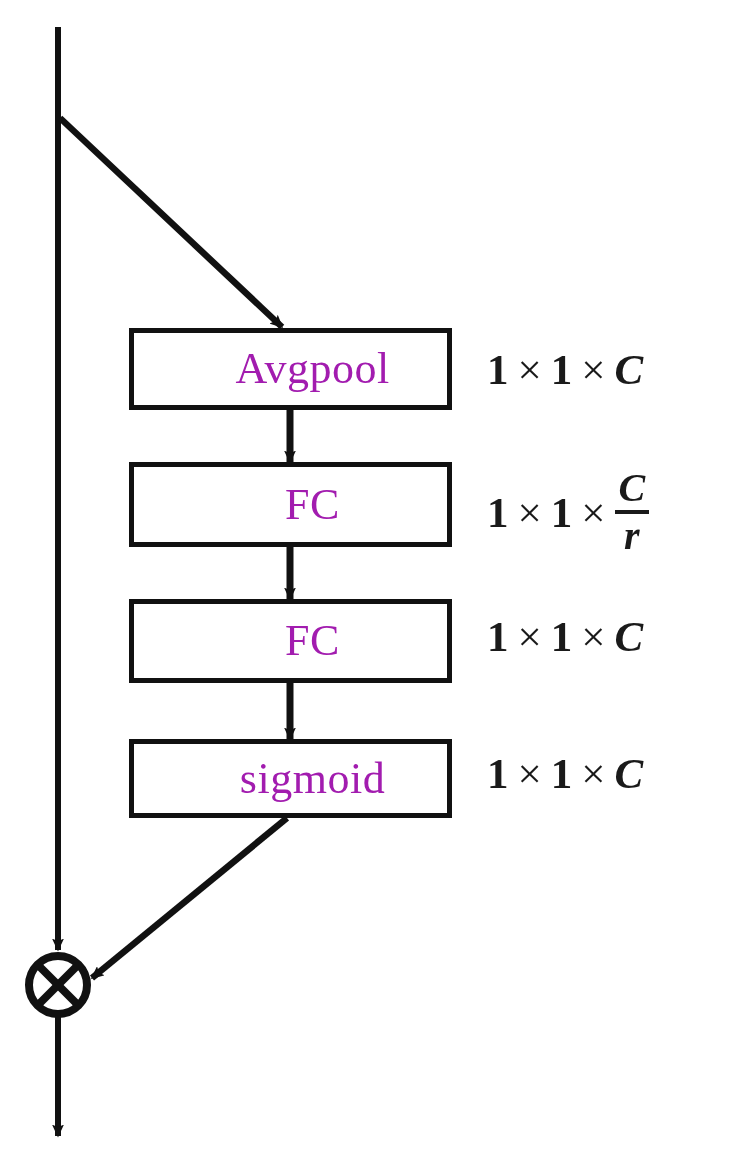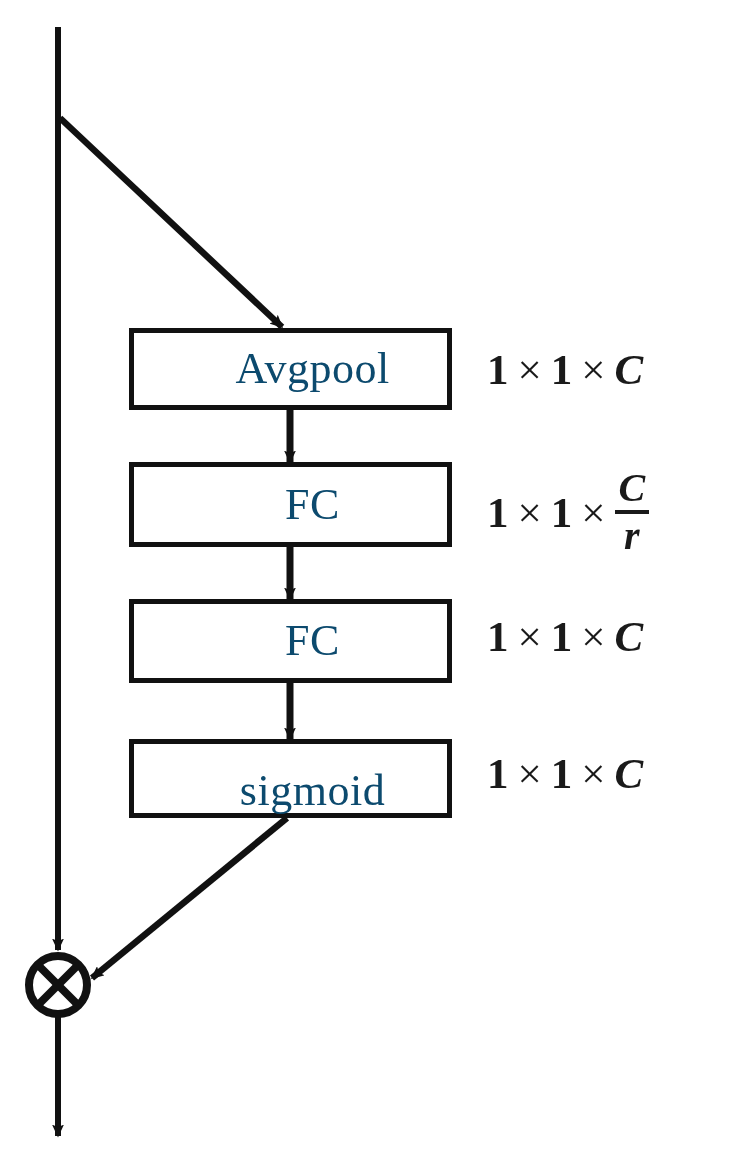--- a/index.html
+++ b/index.html
@@ -30,21 +30,21 @@
     box-sizing: border-box;
     background: #ffffff;
     border: 5px solid #111111;
     display: flex;
     align-items: center;
     justify-content: center;
   }
   .block-label {
     font-family: "Liberation Serif", serif;
     font-size: 44px;
-    color: #0c4a6e;
+    color: #a21caf;
     line-height: 1;
     letter-spacing: 0.5px;
     white-space: nowrap;
     margin-left: 44px;
   }
   .dim-label {
     position: absolute;
     font-family: "Liberation Serif", serif;
     font-size: 43px;
     color: #1a1a1a;
@@ -135,21 +135,21 @@
   </div>
 
   <div class="block-box" style="left:129px; top:462px; width:323px; height:85px;">
     <span class="block-label">FC</span>
   </div>
 
   <div class="block-box" style="left:129px; top:599px; width:323px; height:84px;">
     <span class="block-label">FC</span>
   </div>
 
-  <div class="block-box" style="left:129px; top:739px; width:323px; height:79px;align-items:flex-end;">
+  <div class="block-box" style="left:129px; top:739px; width:323px; height:79px;">
     <span class="block-label">sigmoid</span>
   </div>
 
   <div class="dim-label" style="left:487px; top:348px;">
     <span class="num">1</span>
     <span class="times">×</span>
     <span class="num">1</span>
     <span class="times">×</span>
     <span class="chan">C</span>
   </div>

